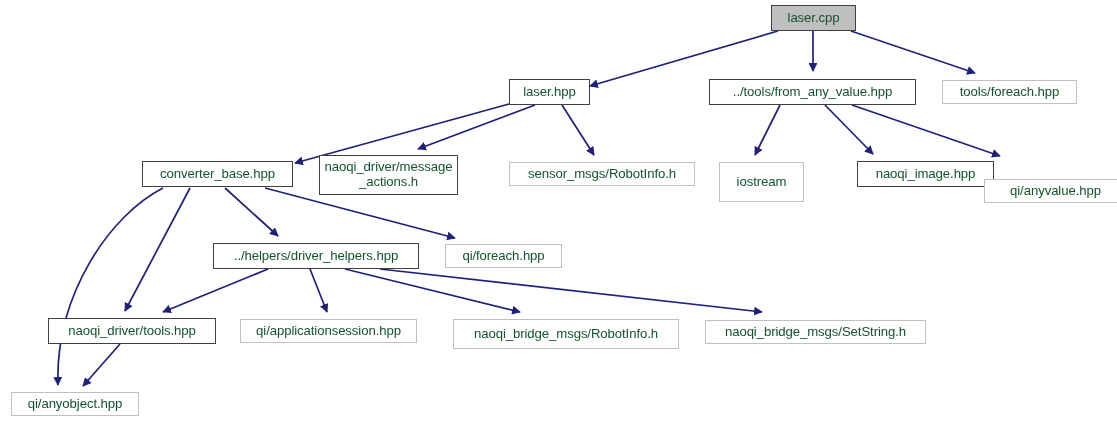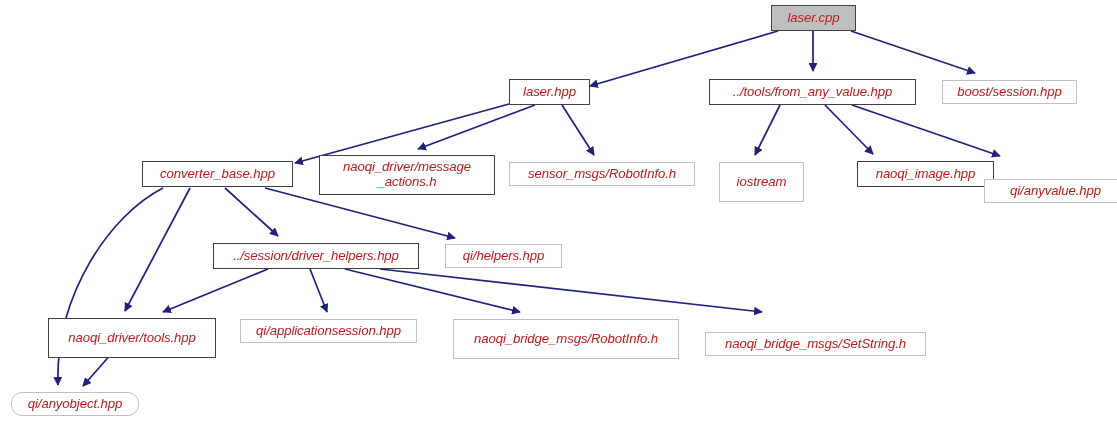--- a/index.html
+++ b/index.html
@@ -10,26 +10,25 @@
     font-family:"Liberation Sans","DejaVu Sans",sans-serif;
     overflow:hidden;
   }
   #edges{position:absolute;left:0;top:0;width:1117px;height:425px;}
   .node{
     position:absolute;
     box-sizing:border-box;
     display:flex;align-items:center;justify-content:center;
     text-align:center;
     font-size:13.2px;
-    color:#b91c1c;
+    color:#14532d;
     line-height:1.12;
     background:#ffffff;
     white-space:pre-line;
     letter-spacing:-0.1px;
-    font-style:italic;
   }
   
   .node.internal{border:1.6px solid #404040;}
   
   .node.external{border:1.2px solid #c0c0c0;}
   
   .node.current{border:1.6px solid #404040;background:#bfbfbf;}
 </style>
 </head>
 <body>
@@ -59,29 +58,29 @@
         <path d="M 310,269 L 327,312" marker-end="url(#arrow)" stroke="#20207a"></path>
         <path d="M 345,269 L 520,312" marker-end="url(#arrow)" stroke="#20207a"></path>
         <path d="M 380,269 L 762,312" marker-end="url(#arrow)" stroke="#20207a"></path>
         <path d="M 120,344 L 83,386" marker-end="url(#arrow)" stroke="#20207a"></path>
       </g>
   </svg>
   <div id="node-layer">
       <div class="node current" style="left: 771px; top: 5px; width: 85px; height: 26px;"><span>laser.cpp</span></div>
       <div class="node internal" style="left: 509px; top: 79px; width: 81px; height: 26px; text-align: right;"><span>laser.hpp</span></div>
       <div class="node internal" style="left: 709px; top: 79px; width: 207px; height: 26px;"><span>../tools/from_any_value.hpp</span></div>
-      <div class="node external" style="left: 942px; top: 80px; width: 135px; height: 24px;"><span>boost/session.hpp</span></div>
+      <div class="node external" style="left: 942px; top: 80px; width: 135px; height: 24px;"><span>tools/foreach.hpp</span></div>
       <div class="node internal" style="left: 142px; top: 161px; width: 151px; height: 26px;"><span>converter_base.hpp</span></div>
-      <div class="node internal" style="left: 319px; top: 155px; width: 176px; height: 40px;"><span>naoqi_driver/message
+      <div class="node internal" style="left: 319px; top: 155px; width: 139px; height: 40px;"><span>naoqi_driver/message
 _actions.h</span></div>
       <div class="node external" style="left: 509px; top: 162px; width: 186px; height: 24px;"><span>sensor_msgs/RobotInfo.h</span></div>
       <div class="node external" style="left: 719px; top: 162px; width: 85px; height: 40px; align-items: center;"><span>iostream</span></div>
       <div class="node internal" style="left: 824px; top: 161px; width: 137px; height: 26px; margin-left: 33px;"><span>naoqi_image.hpp</span></div>
       <div class="node external" style="left: 984px; top: 179px; width: 143px; height: 24px;"><span>qi/anyvalue.hpp</span></div>
-      <div class="node internal" style="left: 213px; top: 243px; width: 206px; height: 26px;"><span>../session/driver_helpers.hpp</span></div>
-      <div class="node external" style="left: 445px; top: 244px; width: 117px; height: 24px;"><span>qi/helpers.hpp</span></div>
-      <div class="node internal" style="left: 48px; top: 318px; width: 168px; height: 40px;"><span>naoqi_driver/tools.hpp</span></div>
+      <div class="node internal" style="left: 213px; top: 243px; width: 206px; height: 26px;"><span>../helpers/driver_helpers.hpp</span></div>
+      <div class="node external" style="left: 445px; top: 244px; width: 117px; height: 24px;"><span>qi/foreach.hpp</span></div>
+      <div class="node internal" style="left: 48px; top: 318px; width: 168px; height: 26px;"><span>naoqi_driver/tools.hpp</span></div>
       <div class="node external" style="left: 240px; top: 319px; width: 177px; height: 24px;"><span>qi/applicationsession.hpp</span></div>
-      <div class="node external" style="left: 453px; top: 319px; width: 226px; height: 40px;"><span>naoqi_bridge_msgs/RobotInfo.h</span></div>
-      <div class="node external" style="left: 705px; top: 332px; width: 221px; height: 24px;"><span>naoqi_bridge_msgs/SetString.h</span></div>
-      <div class="node external" style="left: 11px; top: 392px; width: 128px; height: 24px; border-radius: 11px;"><span>qi/anyobject.hpp</span></div>
+      <div class="node external" style="left: 453px; top: 319px; width: 226px; height: 30px;"><span>naoqi_bridge_msgs/RobotInfo.h</span></div>
+      <div class="node external" style="left: 705px; top: 320px; width: 221px; height: 24px;"><span>naoqi_bridge_msgs/SetString.h</span></div>
+      <div class="node external" style="left: 11px; top: 392px; width: 128px; height: 24px;"><span>qi/anyobject.hpp</span></div>
     </div>
 </div>
 
 </body></html>

